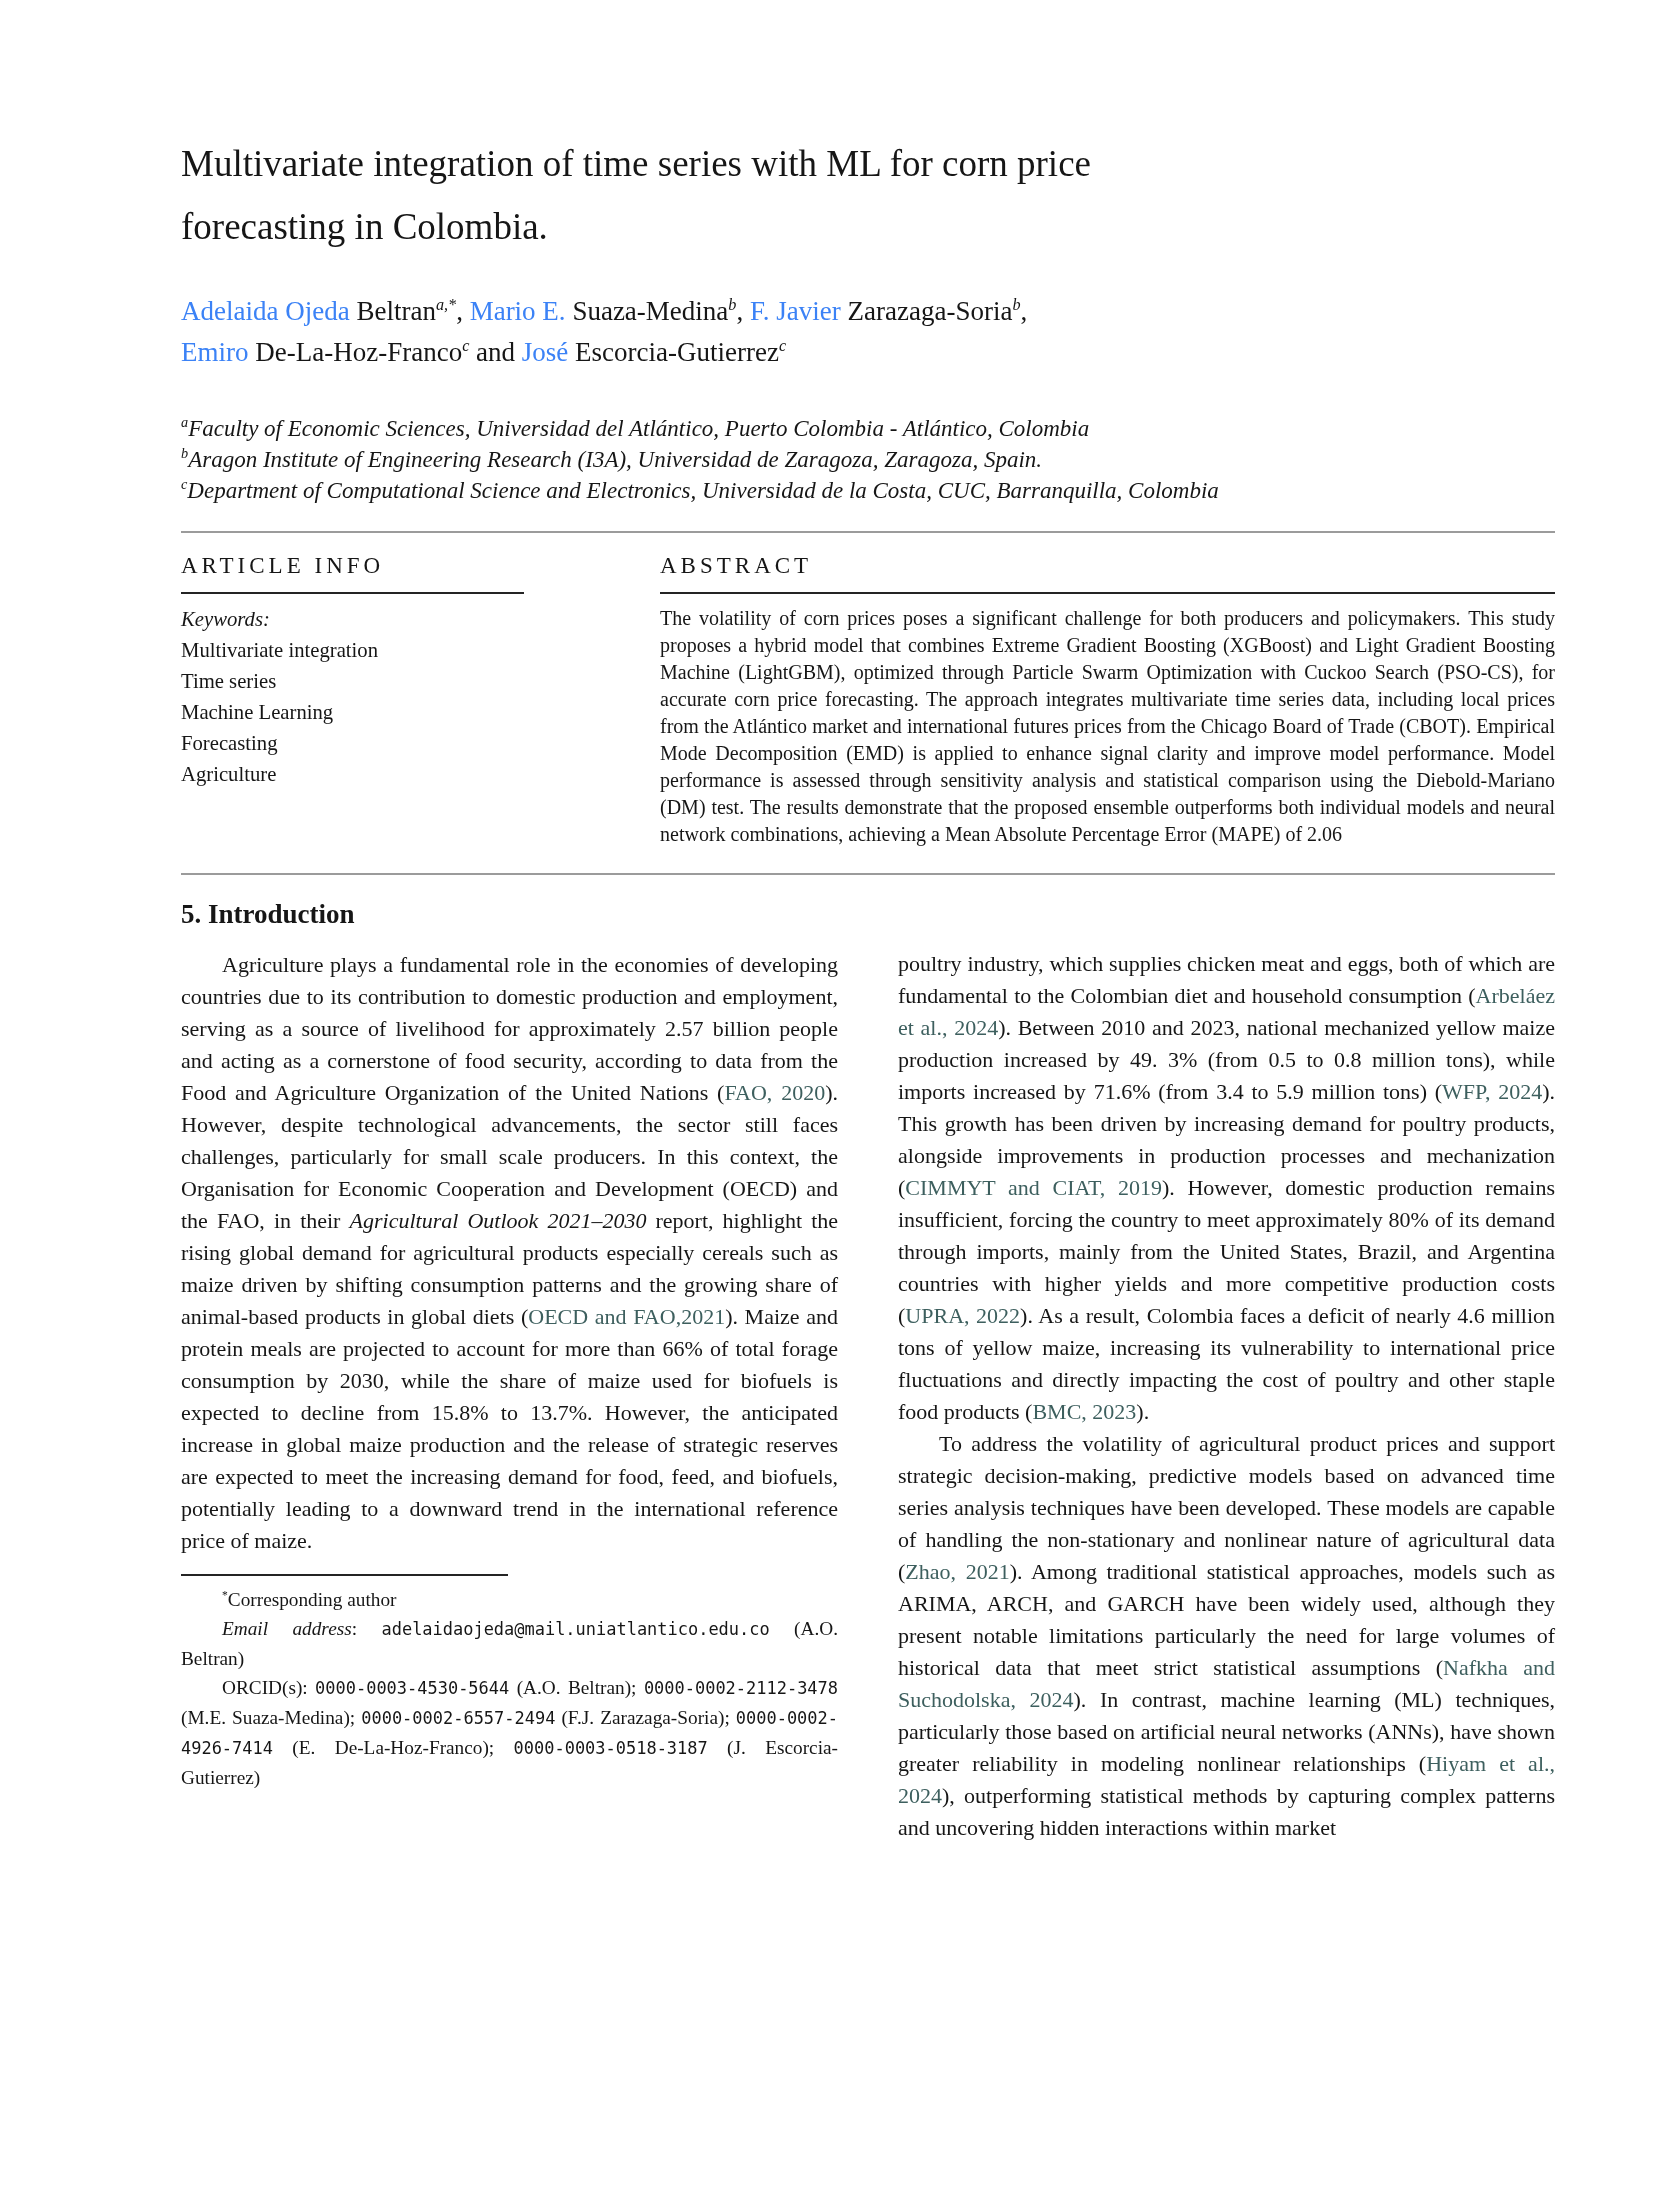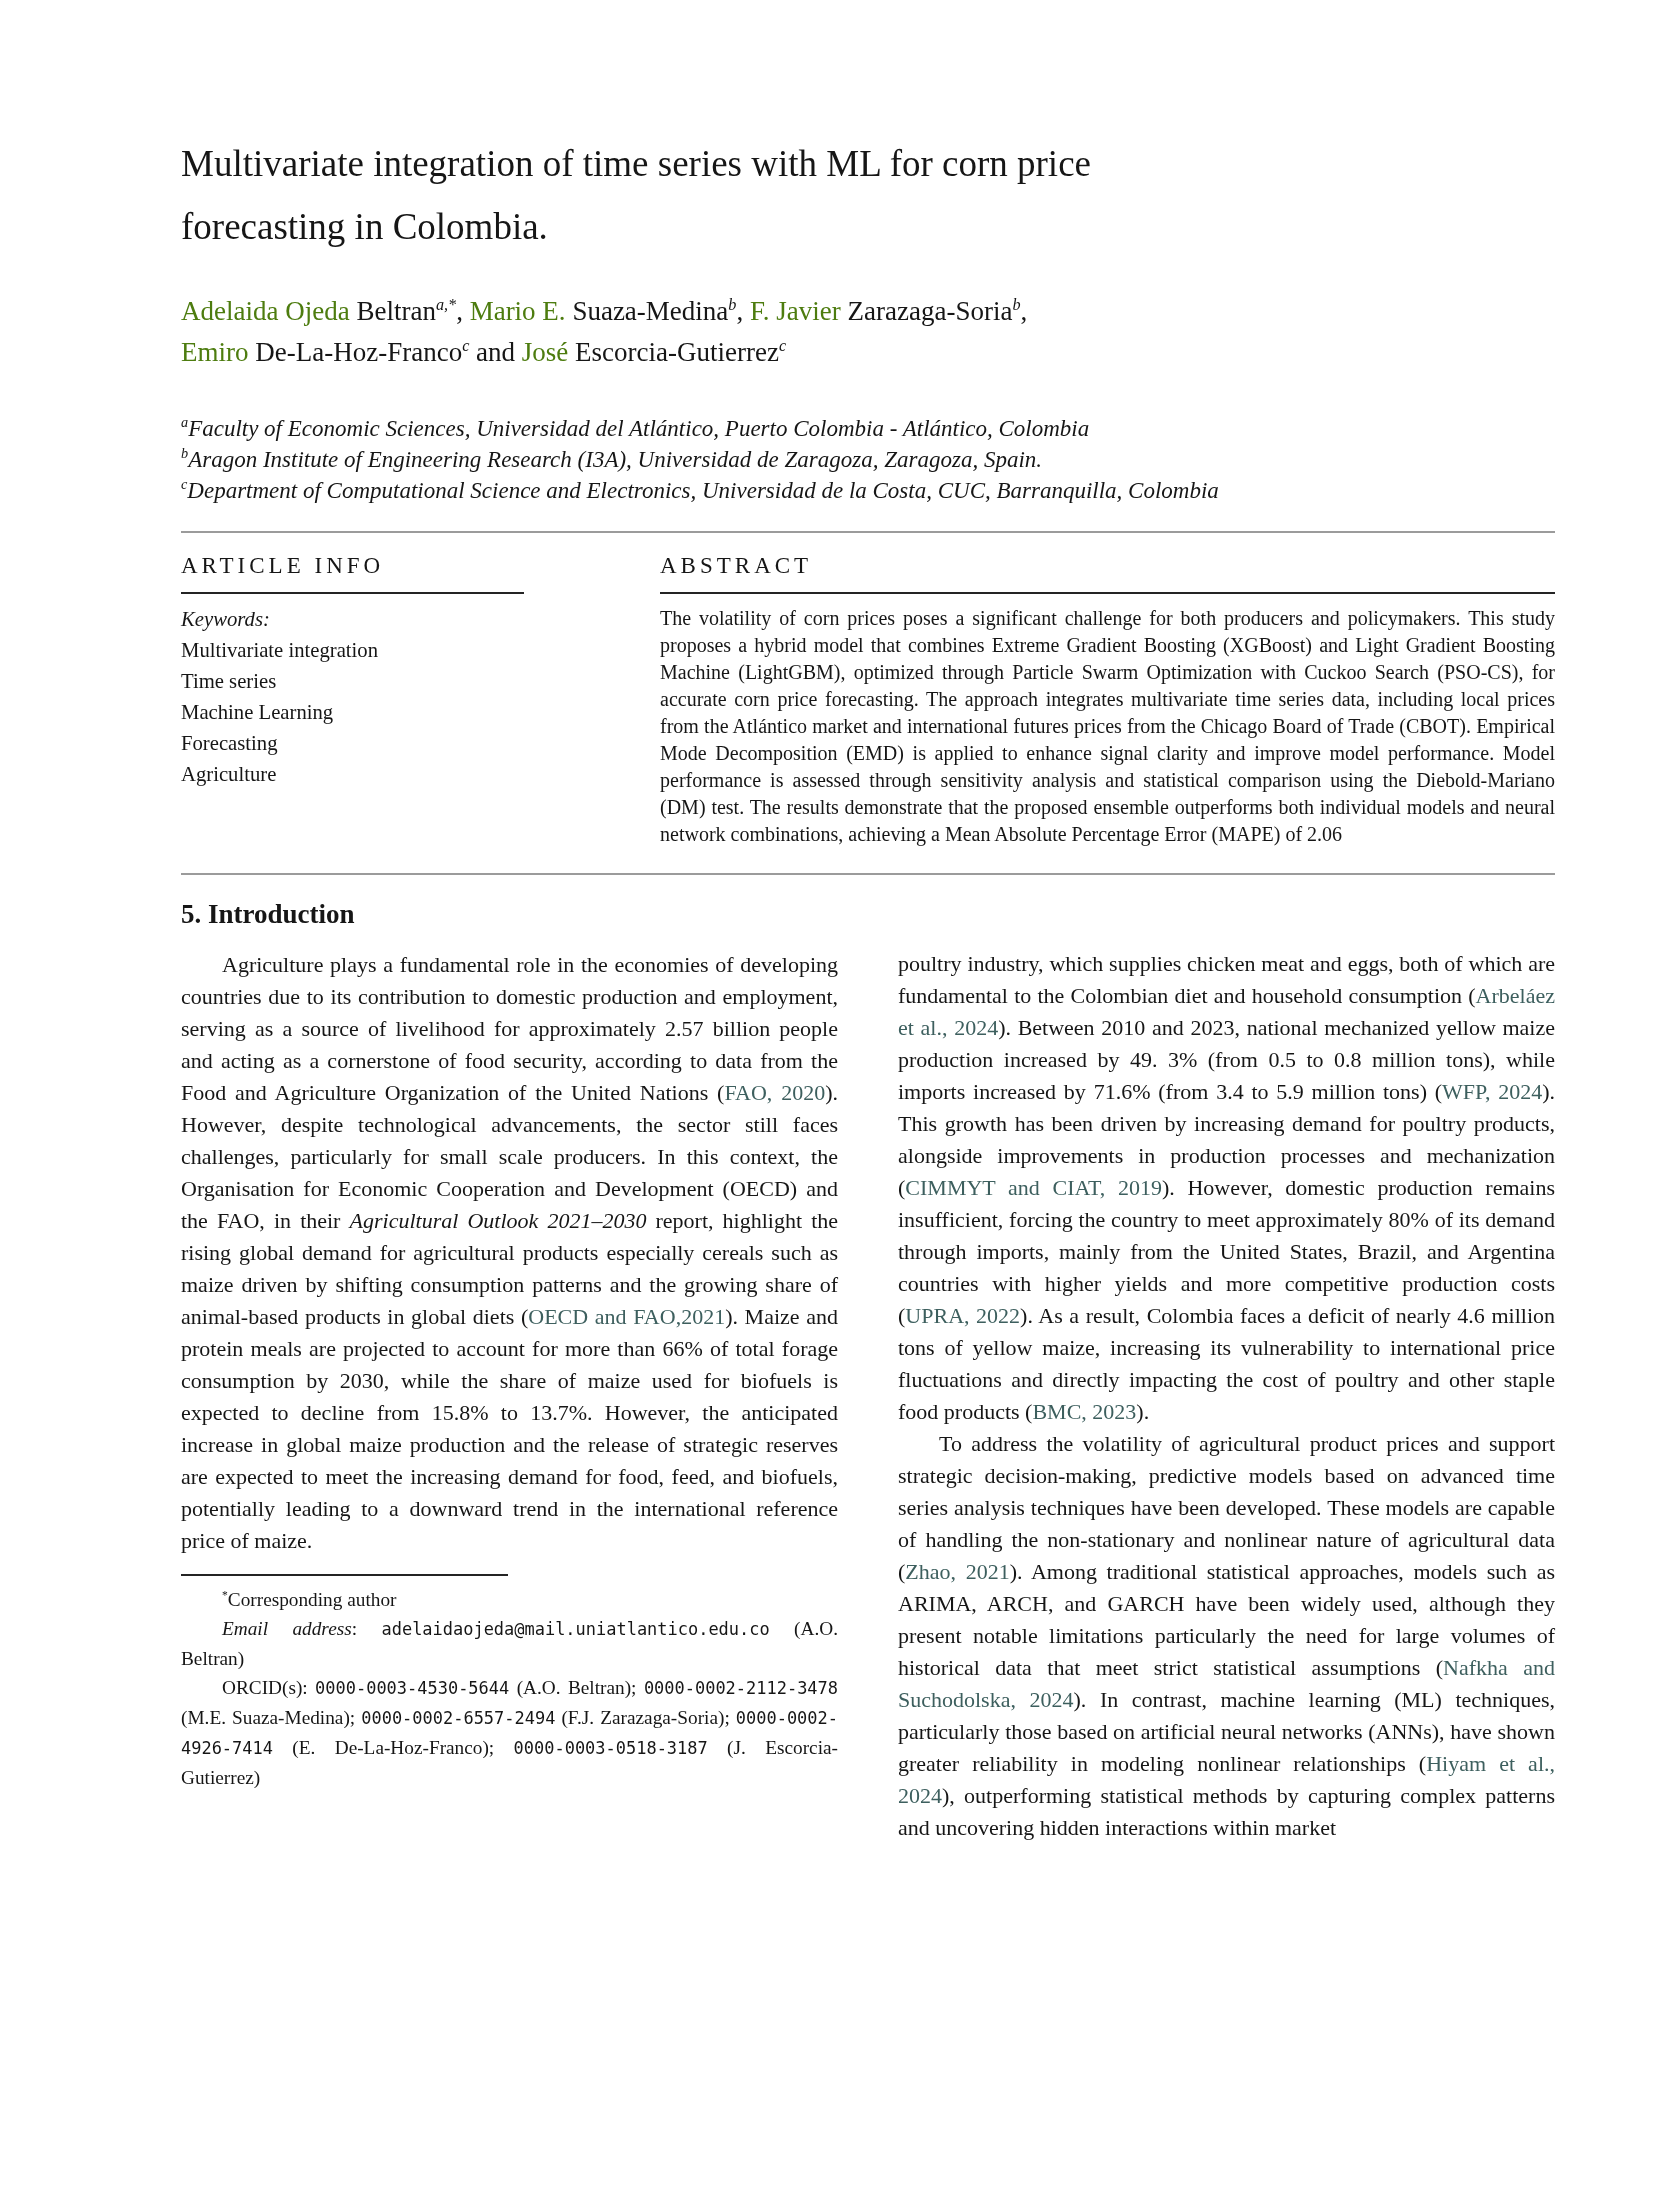--- a/index.html
+++ b/index.html
@@ -1,21 +1,21 @@
 <!DOCTYPE html>
 <html style="font-size:10.7px"><head>
 <meta charset="utf-8">
 <style>
   html,body{margin:0;padding:0;background:#ffffff;}
   .page{position:relative;width:1654px;height:1956px;background:#fff;overflow:hidden;
         font-family:"Liberation Serif",serif;color:#161616;padding-left:41px;}
   .inner{padding:0 140px;}
 
   
-  .s-g{color:#4d7c0f;}
+  .s-g{color:#3b82f6;}
   .s-c{color:#3d5f5e;}
   .s-i{font-style:italic;}
   .s-sup{vertical-align:super;font-size:60%;line-height:0;}
   .s-m{font-family:"DejaVu Sans Mono",monospace;font-size:88%;}
 
   .title{font-size:37px;line-height:63px;font-weight:normal;margin:132px 0 0 0;}
   .title span{display:block;}
 
   .authors{margin-top:33px;font-size:27px;line-height:41px;}
   .authors div{display:block;}

